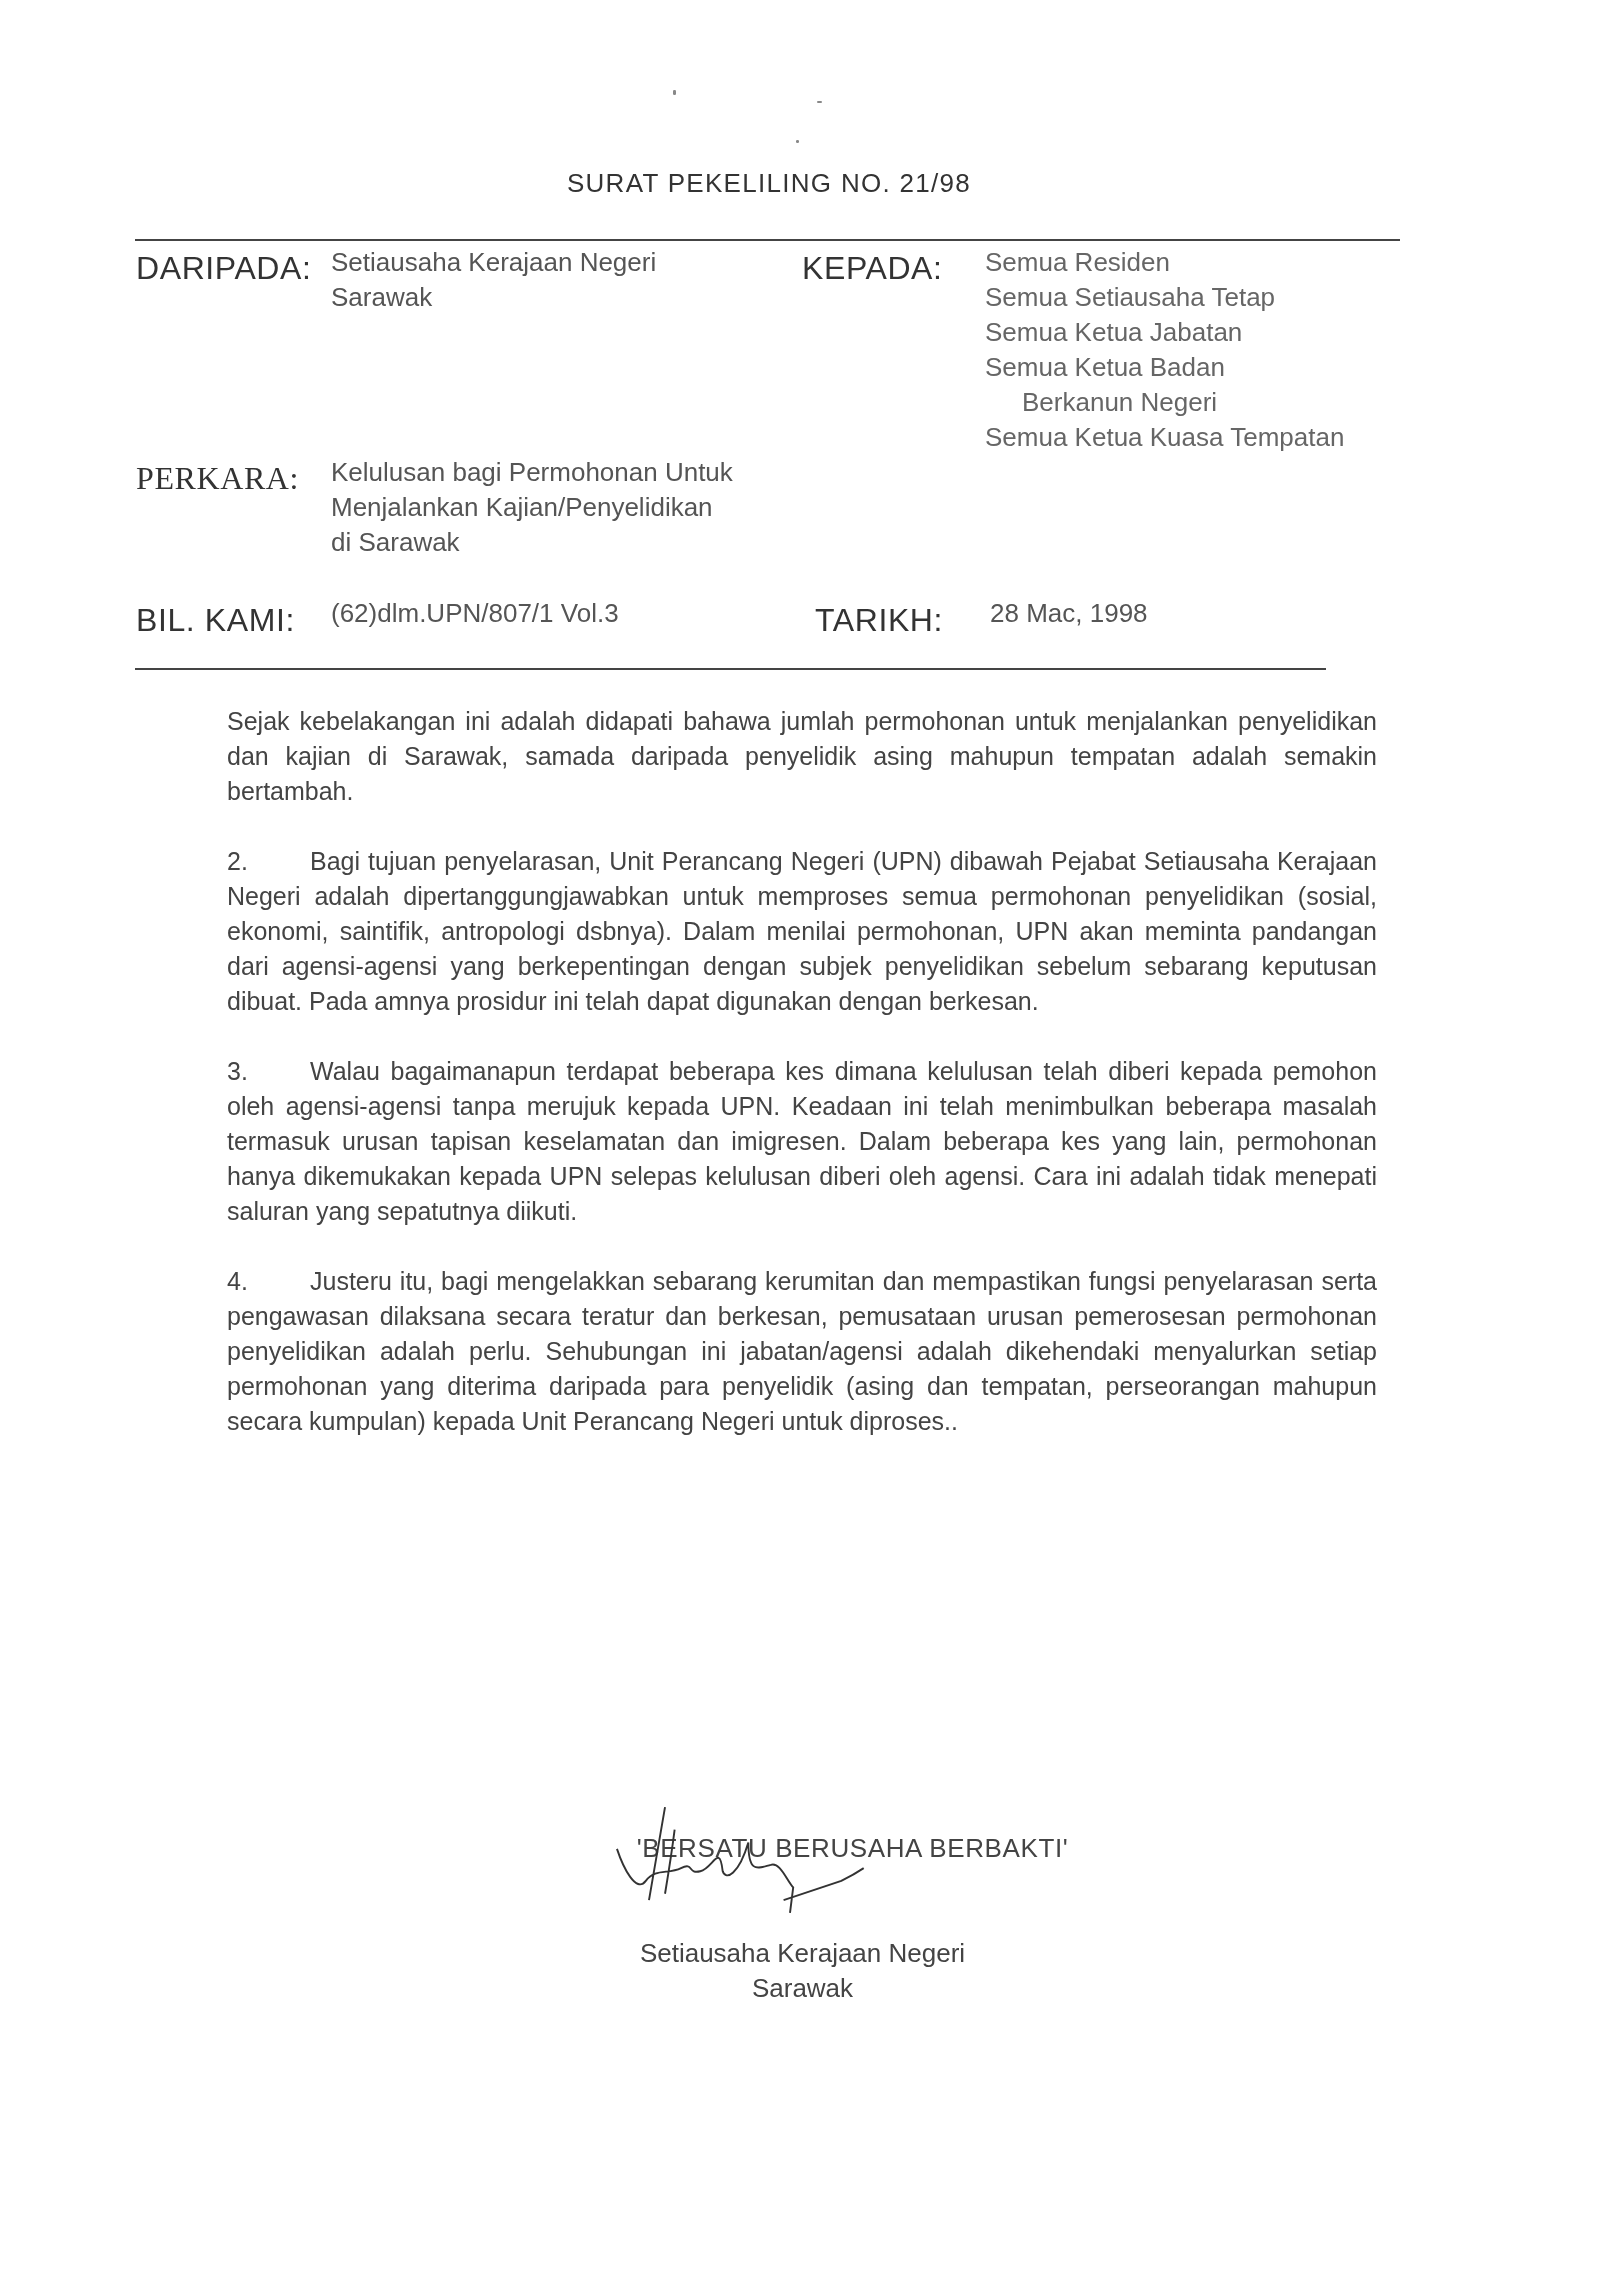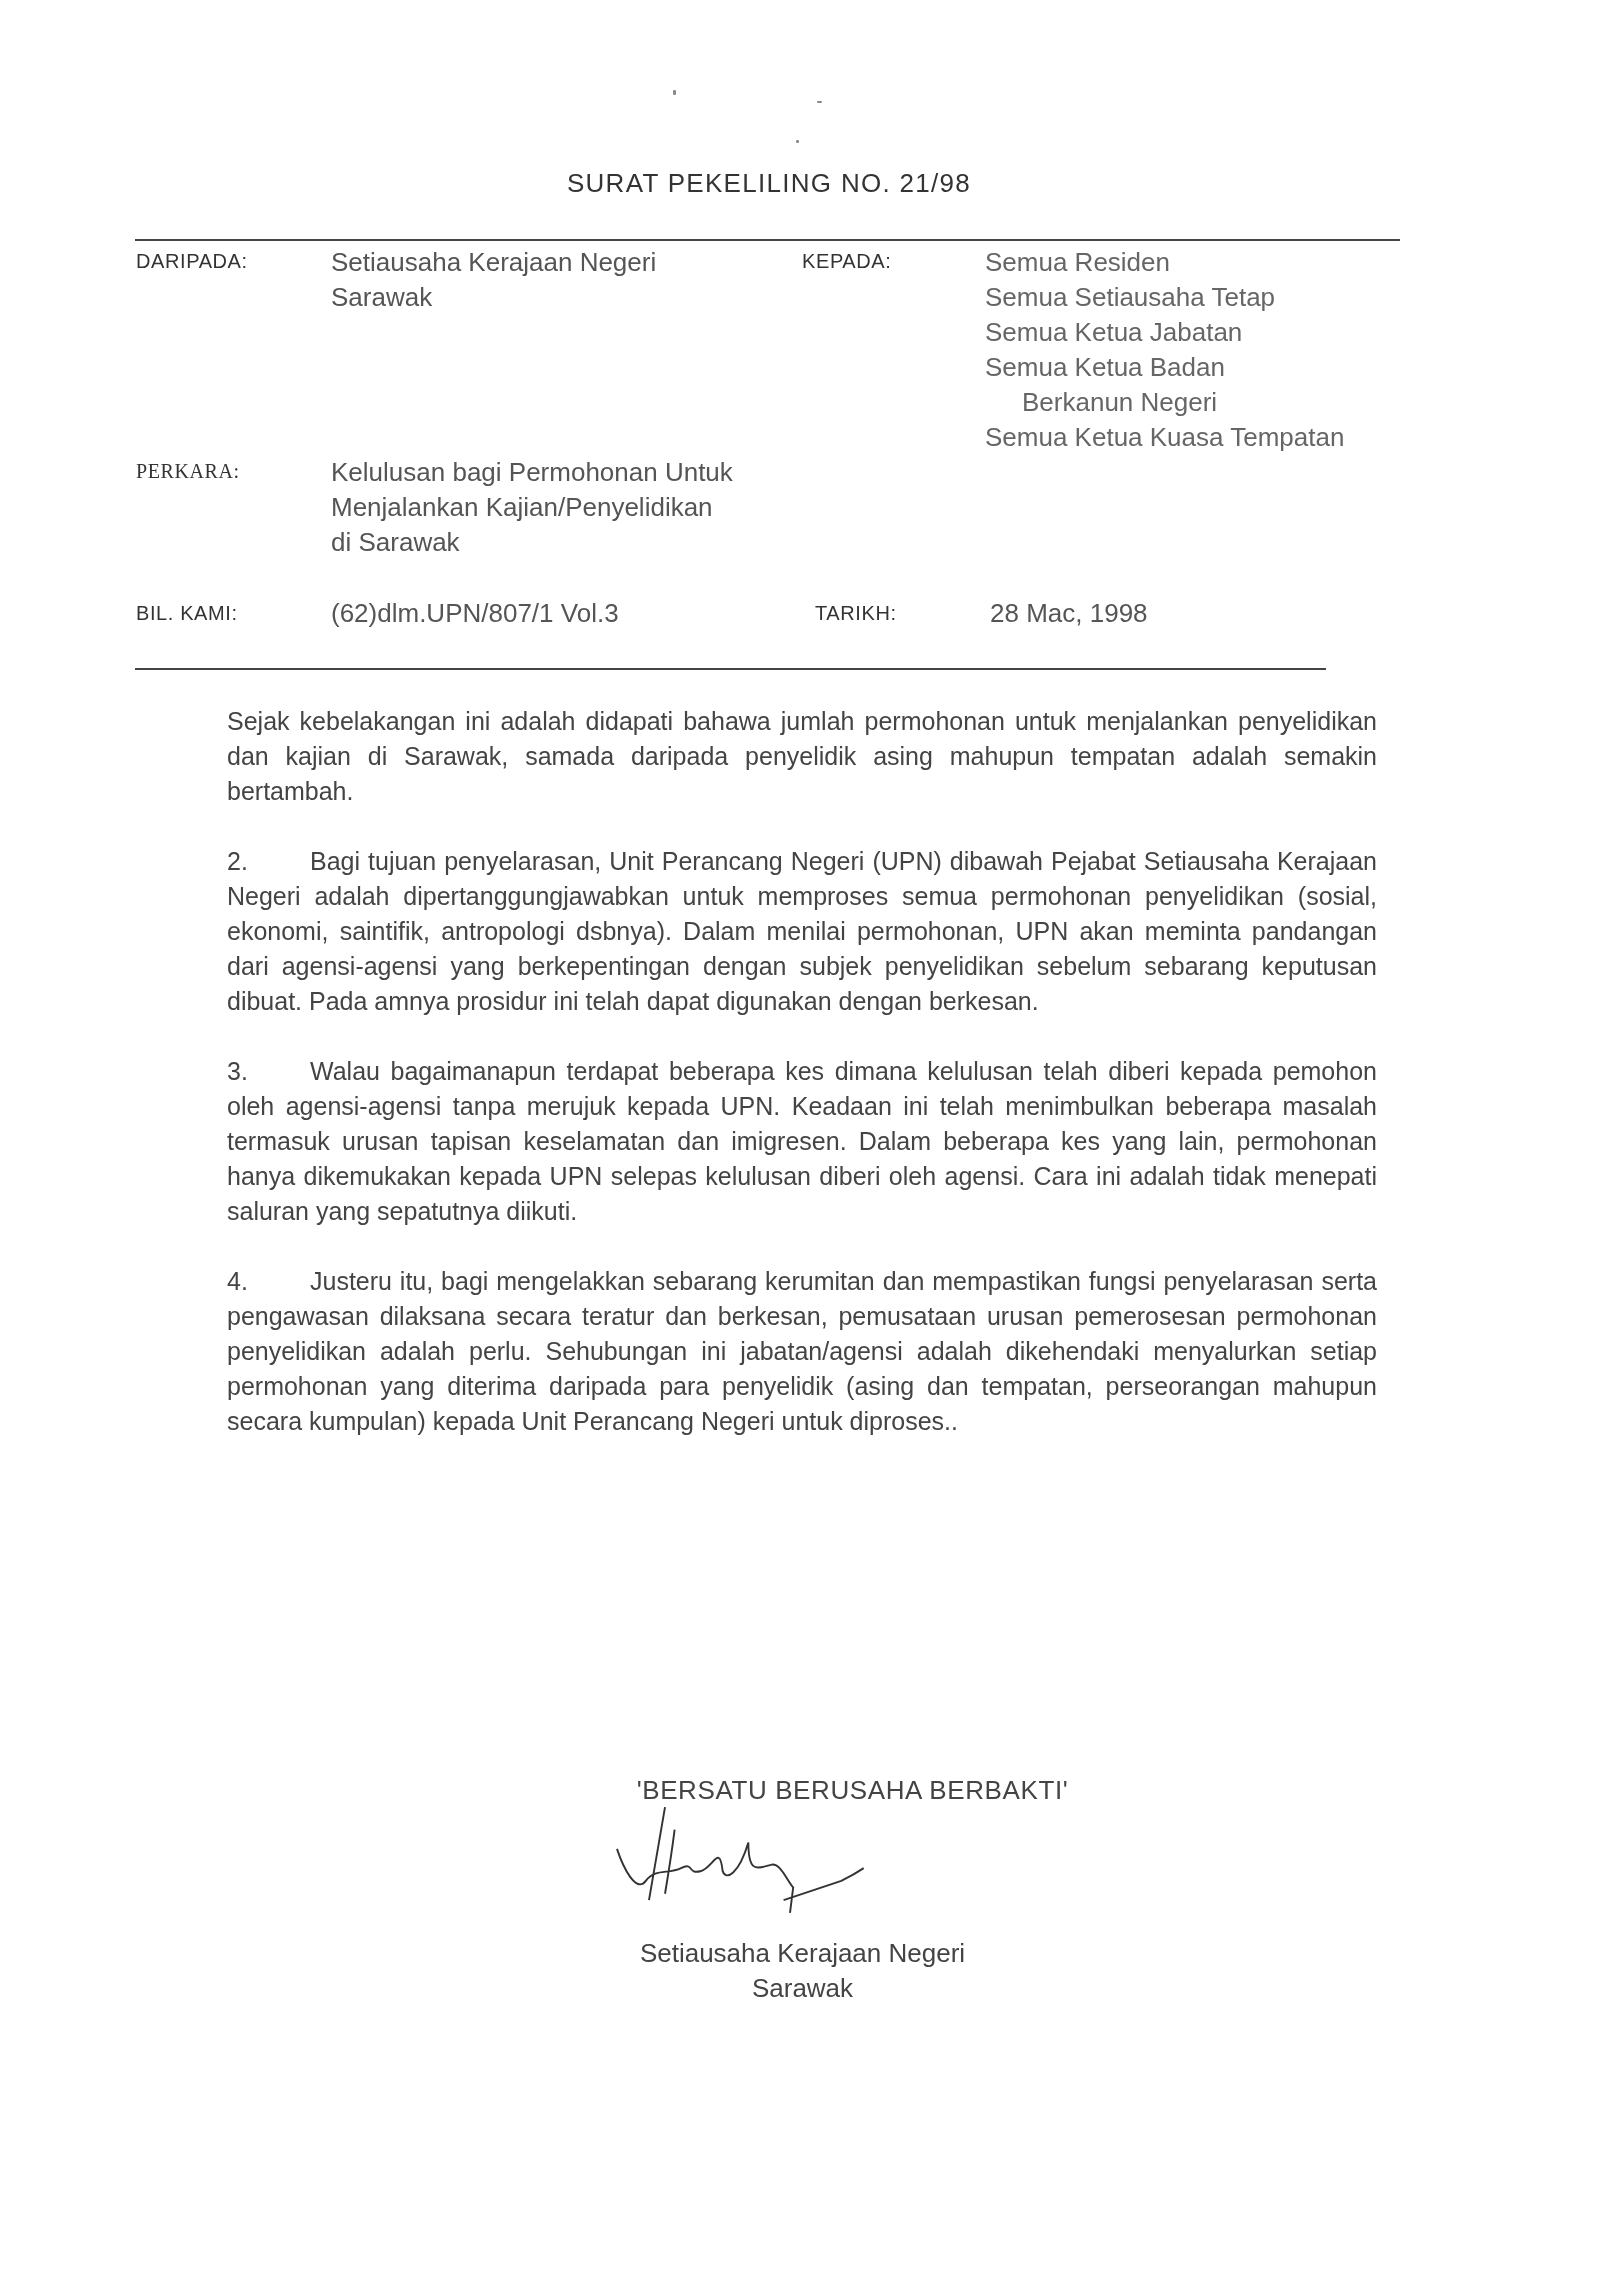--- a/index.html
+++ b/index.html
@@ -1,28 +1,28 @@
 <!DOCTYPE html>
 <html style="font-size:10.3px"><head>
 <meta charset="utf-8">
 <style>
   html, body { margin:0; padding:0; background:#fff; }
   body { width:1618px; height:2273px; position:relative; overflow:hidden;
          font-family:"Liberation Sans", sans-serif; color:#3a3a3a; }
   .abs { position:absolute; }
   .title { top:168px; left:0; width:1538px; text-align:center; font-size:26px; letter-spacing:1.3px; color:#333; }
   .rule { position:absolute; height:1.9px; background:#444; }
-  .lbl { font-size:20px; color:#333; letter-spacing:0.6px; }
+  .lbl { font-size:32px; color:#333; letter-spacing:0.6px; }
   .val { font-size:26px; color:#555; line-height:35px; }
   .kep { font-size:26px; color:#666; line-height:35px; }
   .body { position:absolute; left:227px; width:1150px; font-size:25px; line-height:35px;
           color:#444; text-align:justify; }
   .body p { margin:0 0 35px 0; }
   .num { display:inline-block; width:83px; }
-  .motto { top:1775px; left:0; width:1448px; text-align:center; font-size:26px; letter-spacing:0.6px; color:#444; padding-left:257px; box-sizing:border-box; }
+  .motto { top:1833px; left:0; width:1448px; text-align:center; font-size:26px; letter-spacing:0.6px; color:#444; padding-left:257px; box-sizing:border-box; }
   .sign { top:1936px; left:552px; width:501px; text-align:center; font-size:26px; line-height:35px; color:#444; }
   .sign .name { letter-spacing:0.6px; color:#333; }
   .speck { position:absolute; width:3.2px; height:5.1px; background:#888; border-radius:1.3px; }
 </style>
 </head>
 <body>
 
 <div>
 
   <div class="speck" style="left:673px;top:90px;"></div>

